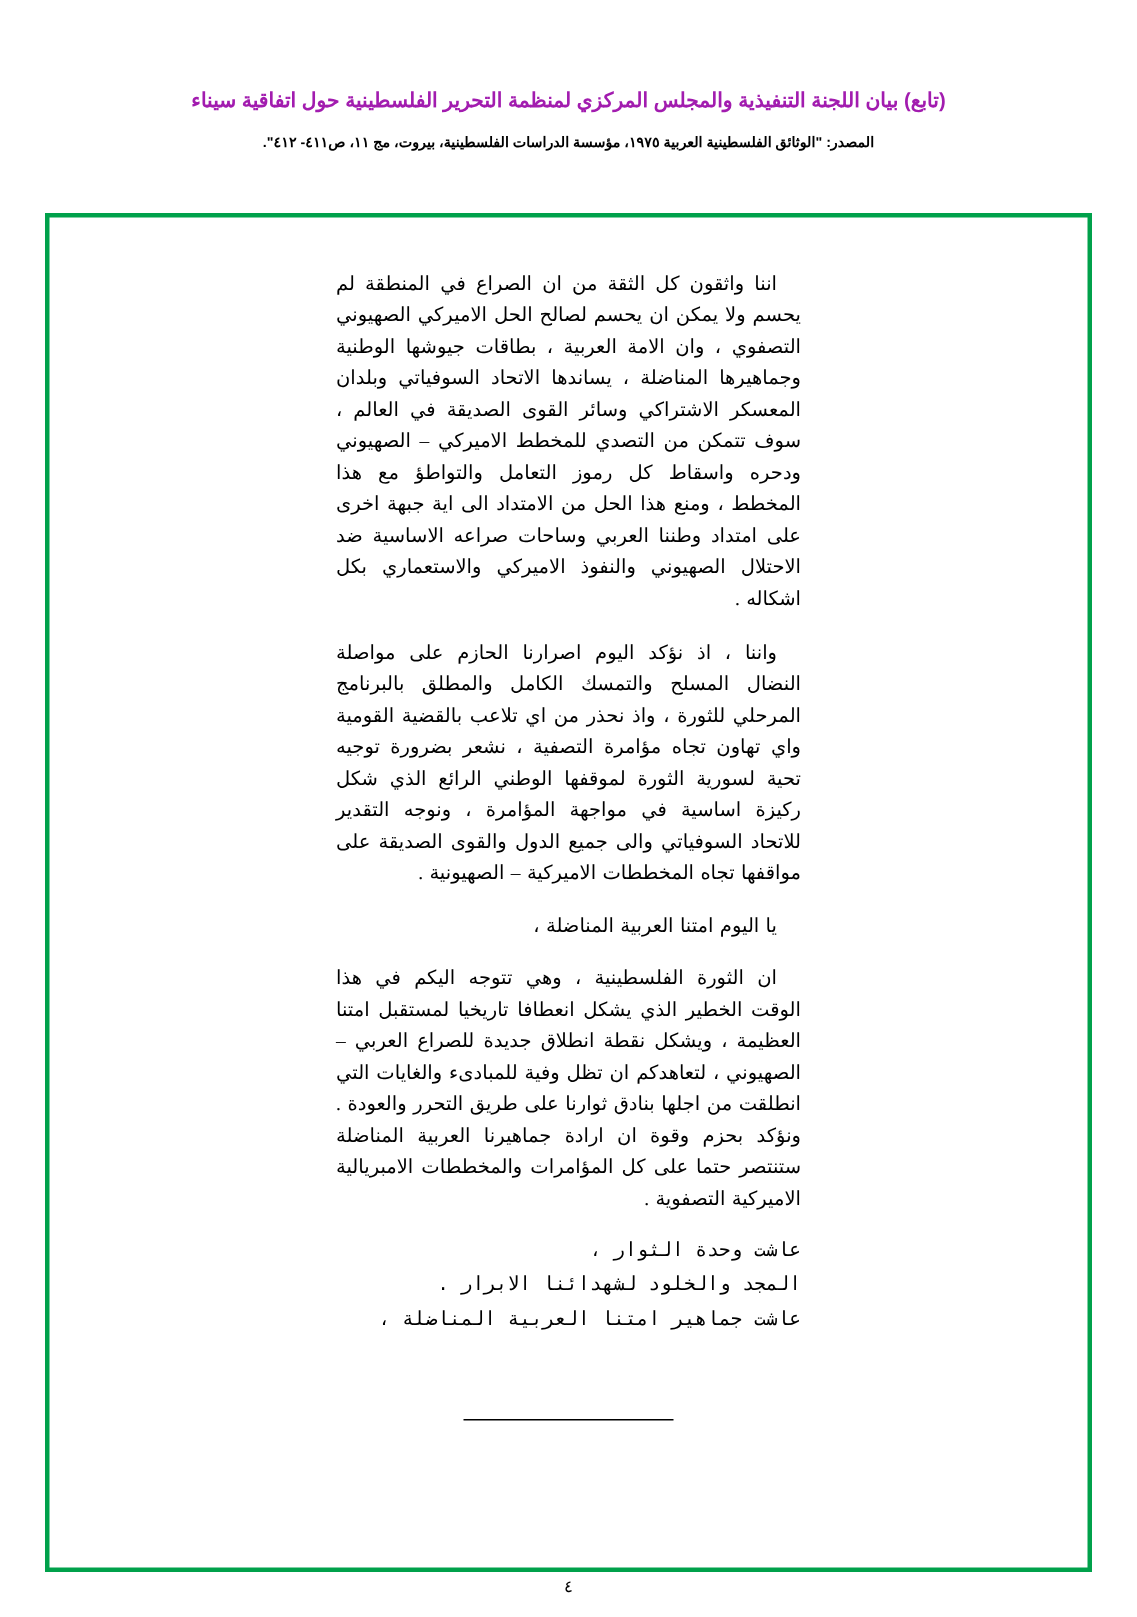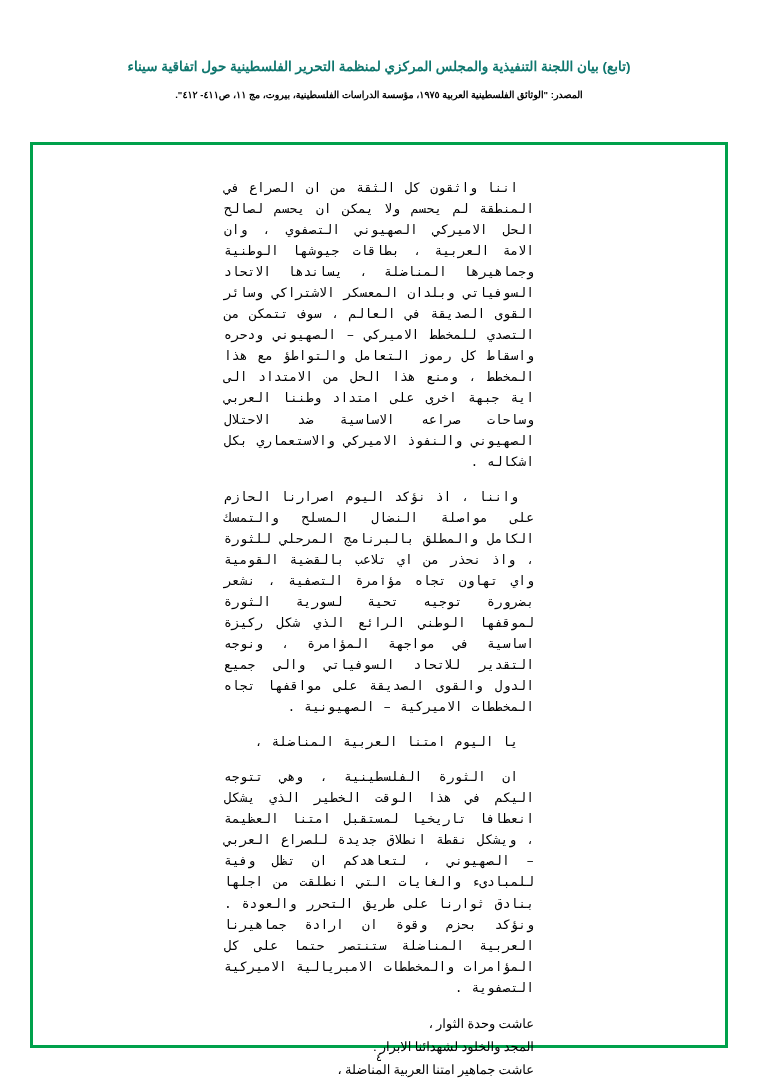--- a/index.html
+++ b/index.html
@@ -25,21 +25,21 @@
 
   
   .header {
     padding-top: 58px;
     text-align: center;
   }
   .header-title {
     font-family: "Liberation Sans", sans-serif;
     font-weight: bold;
     font-size: 13.5px;
-    color: #0f766e;
+    color: #a21caf;
     letter-spacing: 0px;
     line-height: 1.4;
     direction: rtl;
   }
   .header-source {
     font-family: "Liberation Sans", sans-serif;
     font-weight: bold;
     font-size: 9.5px;
     color: #000;
     margin-top: 12px;
@@ -68,21 +68,21 @@
     box-sizing: border-box;
   }
   .col {
     width: 310px;
     margin: 0 auto 0 auto;
     direction: rtl;
     text-align: justify;
     text-align-last: right;
   }
   .para {
-    font-family: Liberation Mono, monospace;
+    font-family: Liberation Serif, serif;
     font-size: 13px;
     line-height: 1.62;
     margin: 0 0 14px 0;
     text-align: justify;
     text-align-last: right;
     word-spacing: 1px;
   }
   .para.indent {
     text-indent: 16px;
   }
@@ -93,20 +93,21 @@
   .closing {
     font-family: "Liberation Serif", serif;
     font-size: 13px;
     line-height: 1.62;
     margin: 0;
     text-align: center;
     direction: rtl;
   }
   .closing div {
     margin-bottom: 2px;
+    font-family: Liberation Mono, monospace;
   }
 
   .rule {
     width: 140px;
     height: 0;
     border-top: 1.5px solid #000;
     margin: 56px auto 0 auto;
   }
 
   

